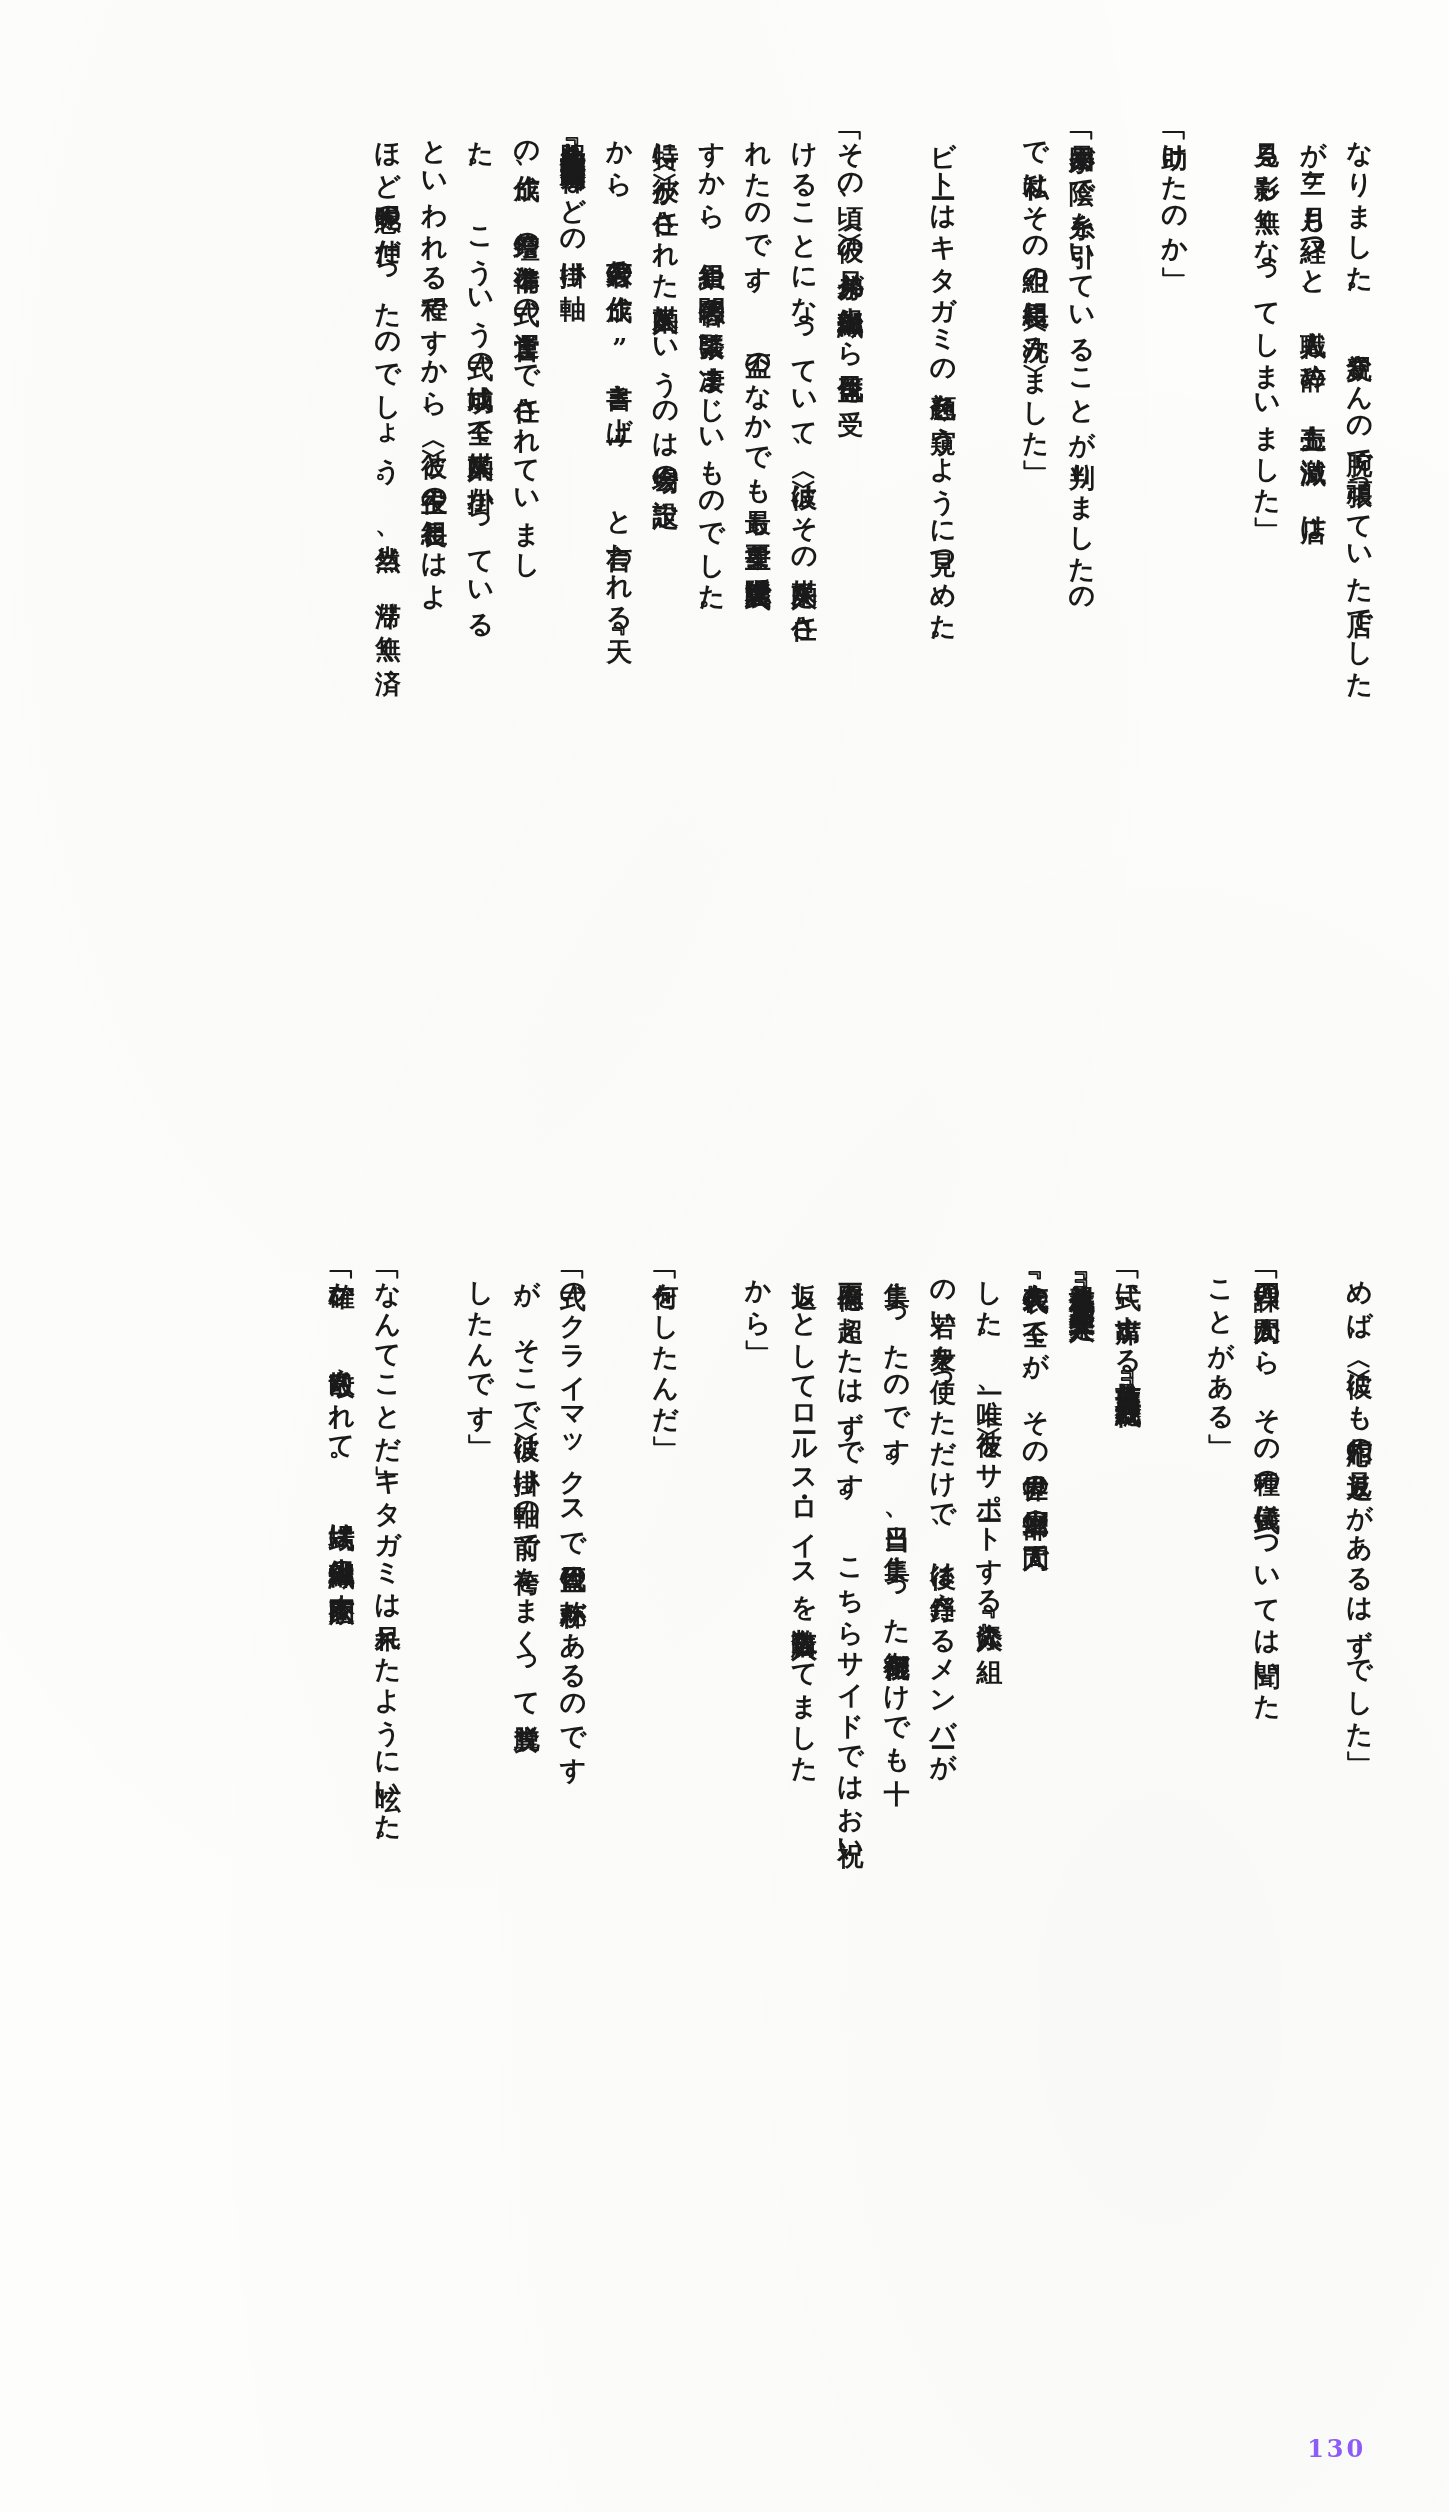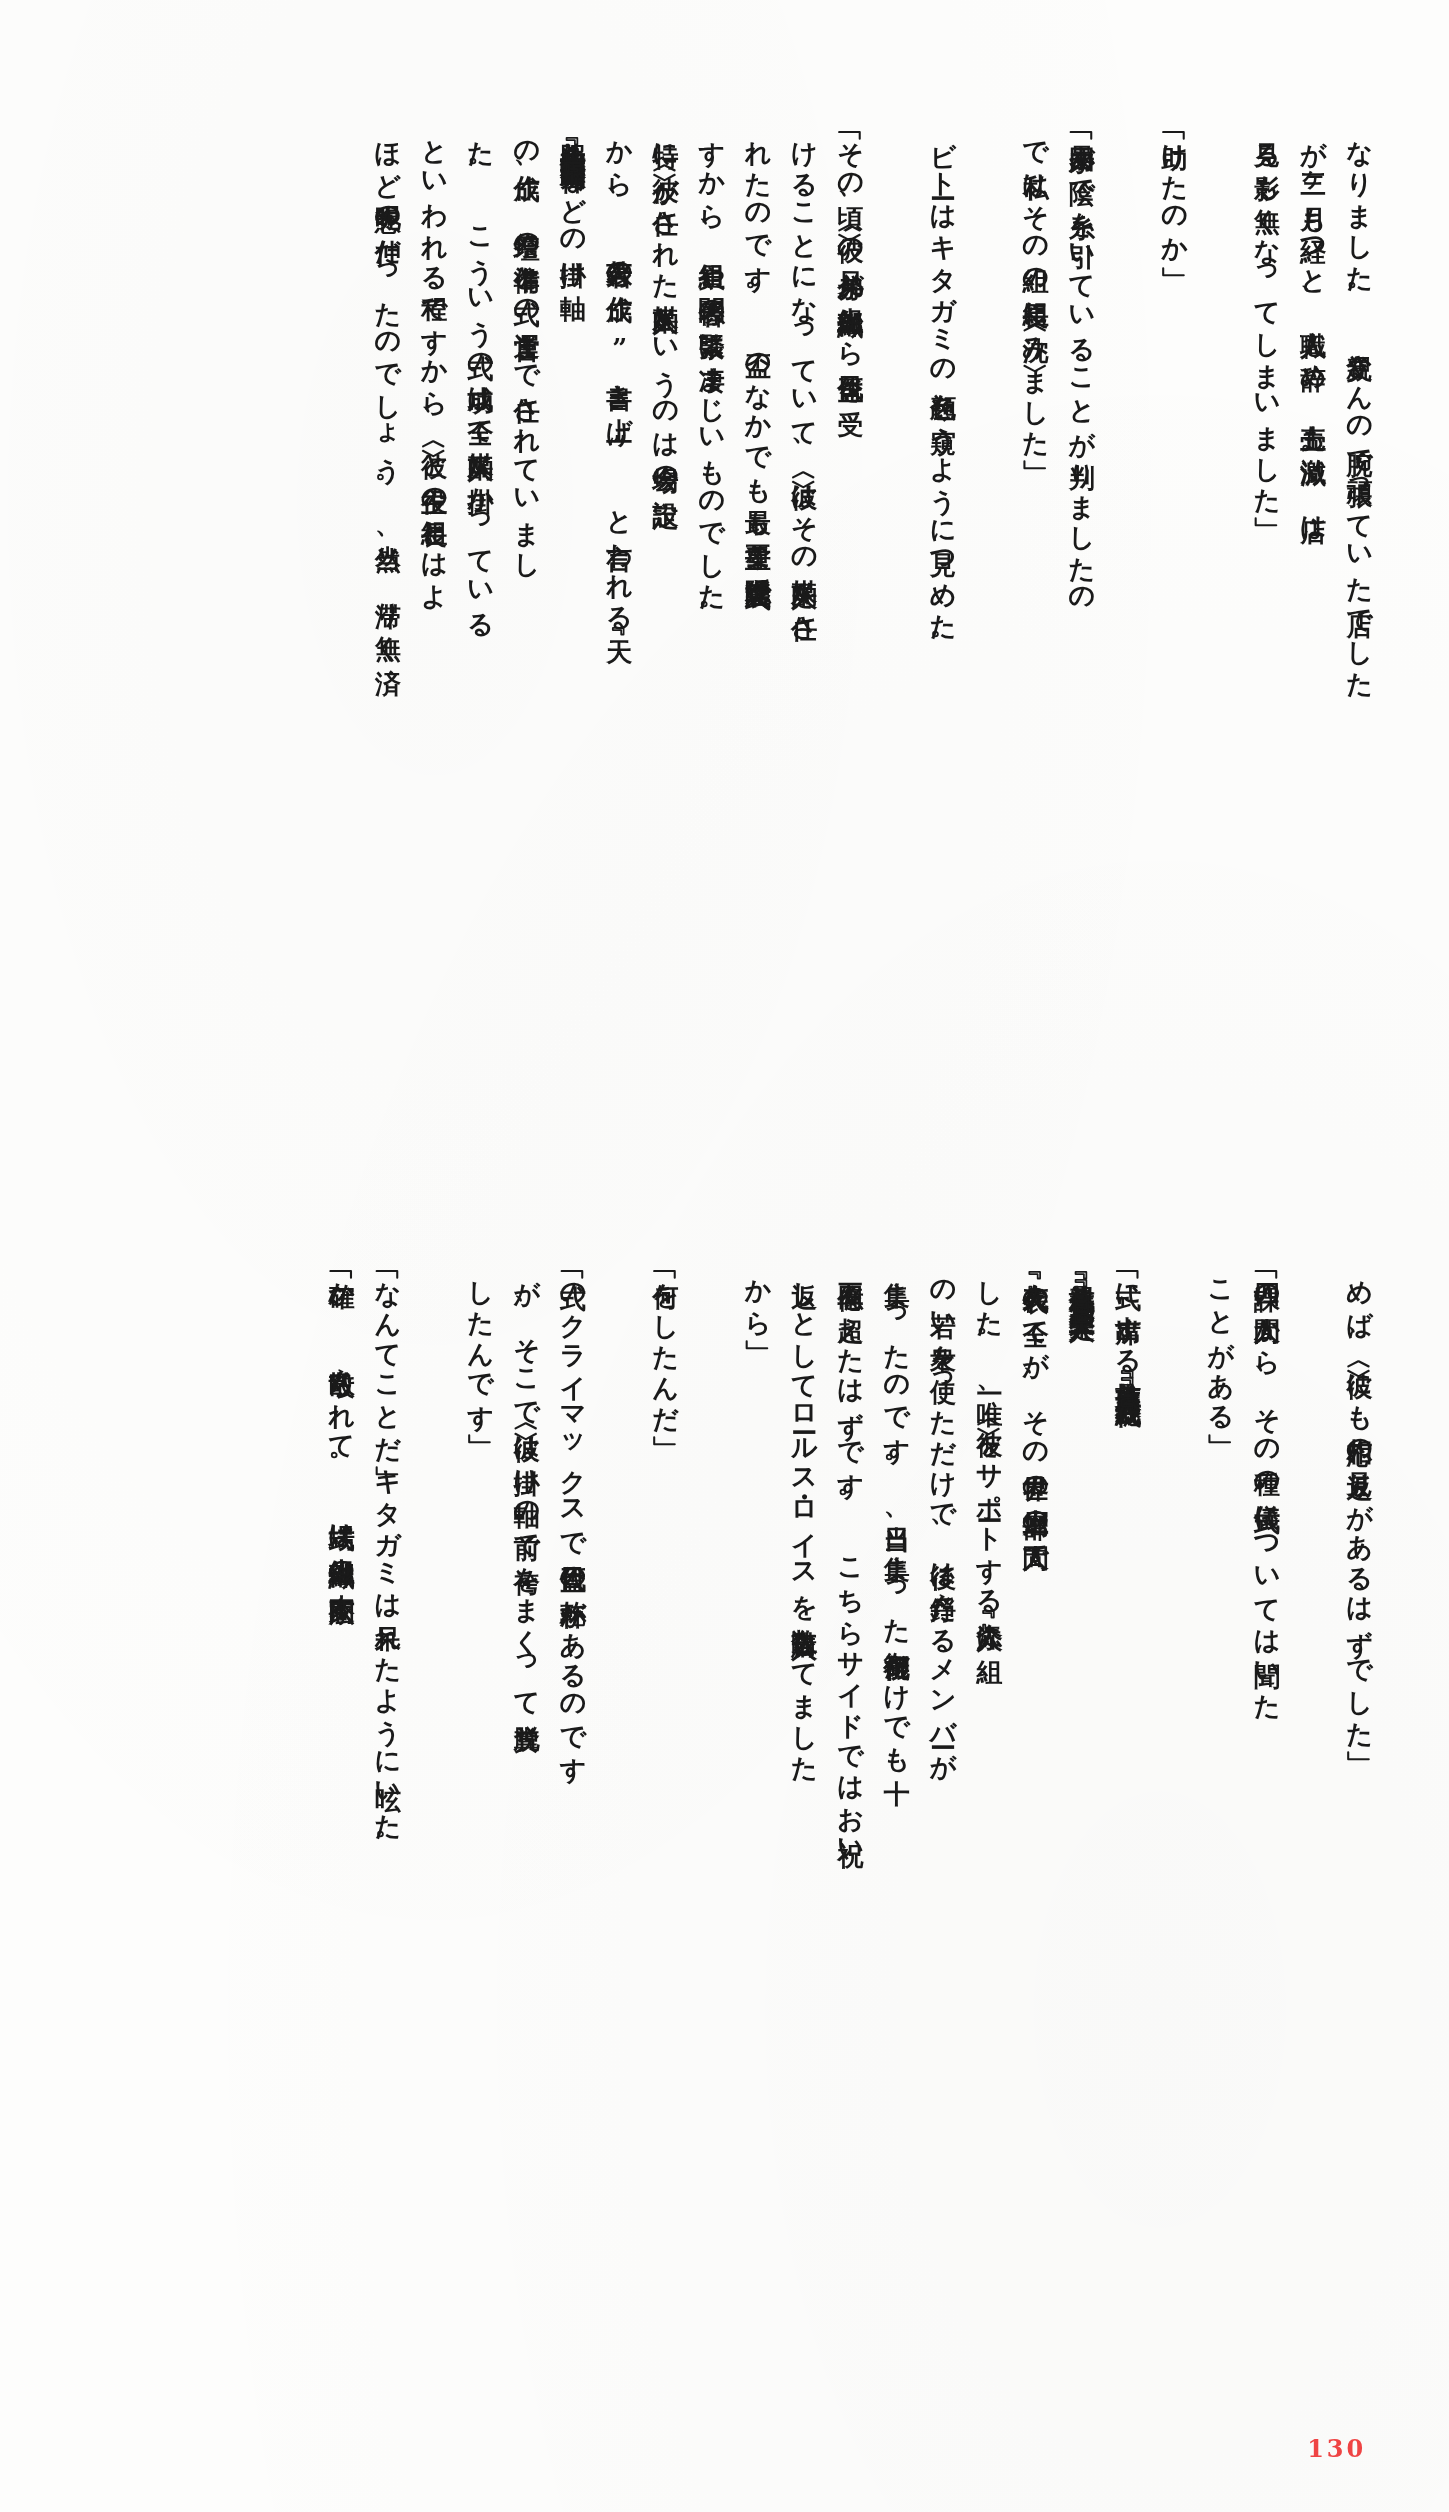--- a/index.html
+++ b/index.html
@@ -59,21 +59,21 @@
   }
 
   .page-number {
     position: absolute;
     bottom: 49px;
     right: 84px;
     font-family: "DejaVu Serif", "Liberation Serif", serif;
     font-size: 24px;
     letter-spacing: 0.12em;
     font-weight: 600;
-    color: #ef4444;
+    color: #8b5cf6;
   }
 </style>
 </head>
 <body>
 
 <div class="page">
 
   <div class="text-block" id="block-upper">なりました。　親父さんの腕で頑張っていた店でした
 が三ヶ月も経つと、職人も辞め、売上も激減。　店は
 見る影も無くなってしまいました」

